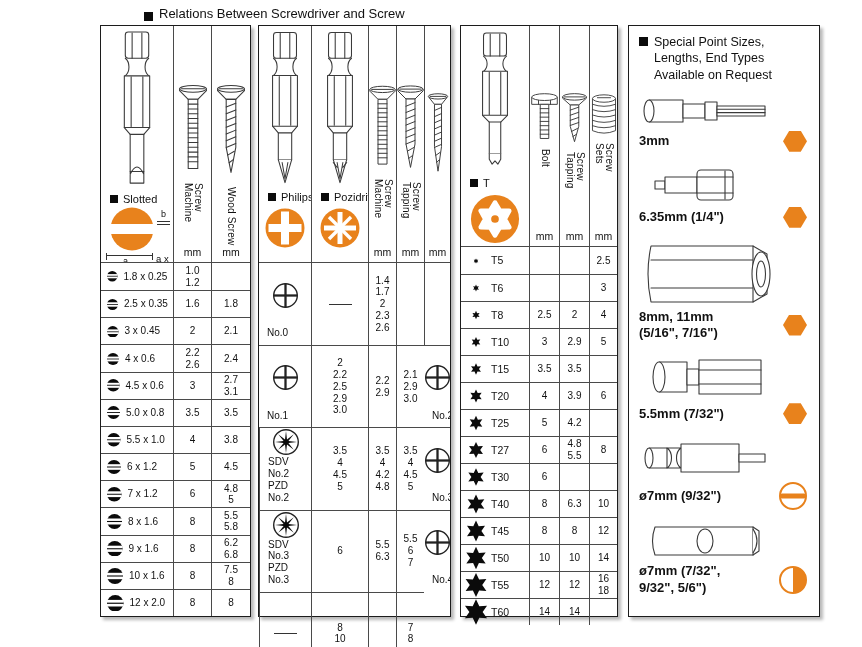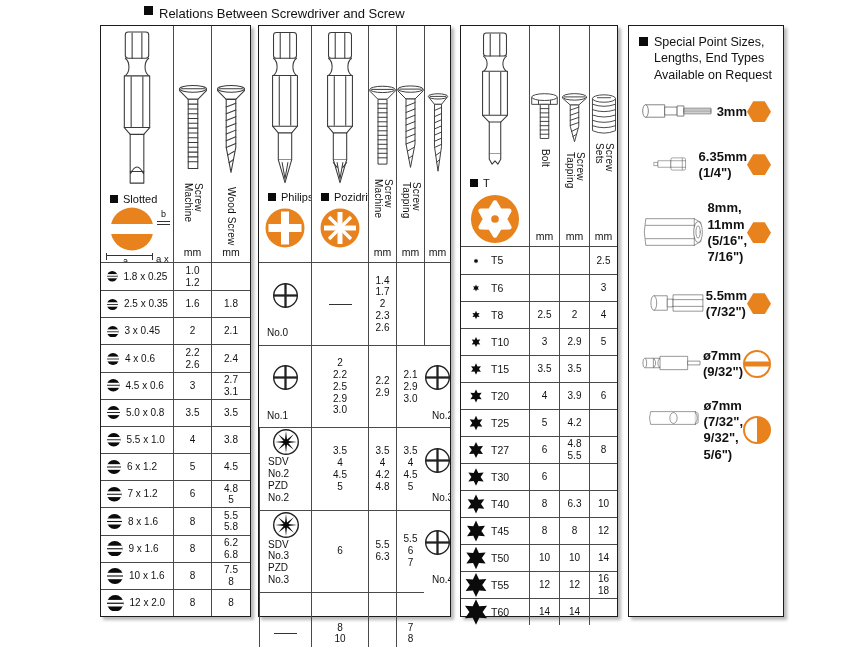--- a/index.html
+++ b/index.html
@@ -1,26 +1,26 @@
 <!DOCTYPE html>
 <html style="--accent: #E8821C;"><head>
 <meta charset="utf-8">
 <style>
   :root{ --accent:#E8821C; --line:#4a4a4a; --ink:#111; }
   html,body{margin:0;padding:0;background:#fff;}
   .page{position:relative;width:862px;height:647px;background:#fff;overflow:hidden;
         font-family:"Liberation Sans","DejaVu Sans",sans-serif;color:var(--ink);}
   .sq{display:inline-block;width:9px;height:9px;background:#0b0b0b;flex:0 0 auto;}
-  .title{position:absolute;left:100px;top:6px;display:flex;align-items:flex-start;gap:6px;font-size:13px;padding-left:44px;}
+  .title{position:absolute;left:100px;top:6px;display:flex;align-items:flex-end;gap:6px;font-size:13px;padding-left:44px;}
   .panel{position:absolute;top:25px;background:#fff;border:1.5px solid #1c1c1c;
          box-shadow:3px 3px 3px rgba(0,0,0,.28);box-sizing:border-box;display:flex;flex-direction:column;}
   #p-slotted{left:100px;width:151px;height:592px;}
   #p-cross{left:258px;width:193px;height:592px;}
   #p-torx{left:460px;width:158px;height:592px;}
-  #p-special{left:628px;width:156px;height:592px;padding:8px 8px 6px 10px;}
+  #p-special{left:628px;width:192px;height:592px;padding:8px 8px 6px 10px;}
   .hdr{display:grid;flex:0 0 auto;}
   #slotted-hdr{grid-template-columns:72px 38px 1fr;height:236px;}
   #cross-hdr{grid-template-columns:52px 57px 28px 28px 1fr;height:236px;}
   #torx-hdr{grid-template-columns:68px 30px 30px 1fr;height:220px;}
   .hcol{position:relative;display:flex;flex-direction:column;align-items:center;overflow:hidden;}
   .hcol+.hcol{border-left:1px solid var(--line);}
   .bit{margin-top:4px;flex:0 0 auto;}
   .screw{margin-top:58px;flex:0 0 auto;}
   .screw.small{margin-top:66px;}
   .vlabel{writing-mode:vertical-lr;font-size:10px;line-height:1.05;white-space:pre-line;margin-top:5px;letter-spacing:.2px;}
@@ -50,21 +50,21 @@
   .tcell{justify-content:flex-start;}
   .star-box{width:30px;display:flex;justify-content:center;align-items:center;flex:0 0 auto;}
   .tsize{font-size:10.5px;}
   .pcell{flex-direction:column;align-items:flex-end;}
   .pcell .icon-wrap{margin:auto;display:flex;}
   .pcell .plabel{align-self:flex-start;padding:0 0 6px 8px;font-size:10px;text-align:left;}
   .dash{width:23px;border-top:1.5px solid #333;margin:auto;}
   
   .note{display:flex;gap:6px;font-size:12.5px;line-height:1.3;white-space:pre-line;margin-bottom:10px;}
   .note .sq{margin-top:3px;}
-  .sp-item{display:flex;flex:0 0 auto;}
+  .sp-item{display:flex;flex-direction:column;flex:0 0 auto;}
   .sp-img{margin:0 0 2px 2px;}
   .lr{display:flex;align-items:center;padding-right:4px;}
   .sp-label{flex:1;font-size:13px;font-weight:bold;line-height:1.25;white-space:pre-line;}
   .icon-hex{width:24px;height:21px;background:var(--accent);flex:0 0 auto;
             clip-path:polygon(26% 0,74% 0,100% 50%,74% 100%,26% 100%,0 50%);}
   .icon-slot-circle{width:24px;height:24px;border:2px solid var(--accent);border-radius:50%;
             position:relative;background:#fff;flex:0 0 auto;}
   .icon-slot-circle::after{content:'';position:absolute;left:-1px;right:-1px;top:50%;
             transform:translateY(-50%);height:5px;background:var(--accent);border-radius:2px;}
   .icon-half-circle{width:24px;height:24px;border:2px solid var(--accent);border-radius:50%;flex:0 0 auto;

